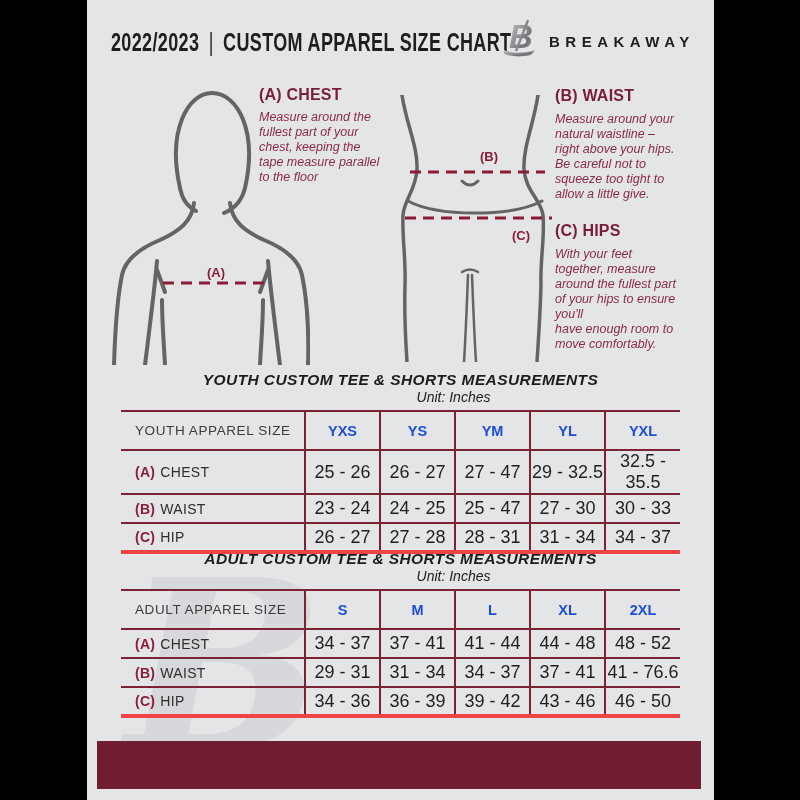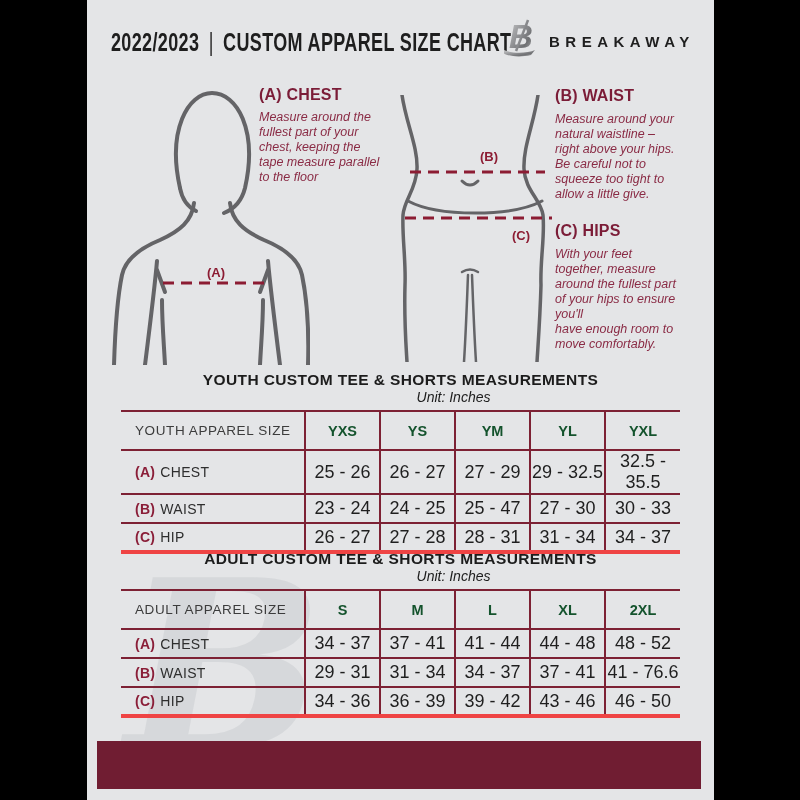--- a/index.html
+++ b/index.html
@@ -18,34 +18,34 @@
 
   
   .ins-h{position:absolute;font-size:16px;font-weight:bold;color:#7b1c37;letter-spacing:0.2px;}
   .ins-p{position:absolute;font-style:italic;font-size:12.5px;line-height:15px;
     color:#8a2b45;white-space:pre-line;}
 
   .fig{position:absolute;}
 
   
   .sec-title{position:absolute;left:0;width:627px;text-align:center;font-size:15.5px;
-    font-weight:bold;color:#1c1c1c;letter-spacing:0.4px;}
+    font-weight:bold;color:#1c1c1c;letter-spacing:0.4px;font-style:italic;}
   .sec-unit{position:absolute;left:0;width:733px;text-align:center;font-size:14px;
     font-style:italic;color:#1c1c1c;}
 
   
   .size-table{position:absolute;left:34px;width:559px;border-collapse:collapse;
     table-layout:fixed;z-index:1;}
   .size-table col.c0{width:184px;}
   .size-table tr{border-top:2px solid #7d2134;}
   .size-table thead tr{height:39px;}
   .size-table tbody tr{height:29px;}
   .size-table tbody tr:last-child{border-bottom:4px solid #ef4444;}
   .size-table th + th, .size-table td + td{border-left:2px solid #7d2134;}
-  .size-table th{font-weight:bold;font-size:14.5px;color:#14532d;text-align:center;padding:0;}
+  .size-table th{font-weight:bold;font-size:14.5px;color:#1d4ed8;text-align:center;padding:0;}
   .size-table th.lbl{font-weight:normal;font-size:13.5px;color:#3c3c3c;text-align:left;
     padding-left:14px;letter-spacing:0.6px;}
   .size-table td{font-size:18px;color:#1f1f1f;text-align:center;padding:0;}
   .size-table td.lbl{text-align:left;padding-left:14px;font-size:14px;color:#2e2e2e;letter-spacing:0.3px;}
   .size-table td.lbl .pfx{font-weight:bold;color:#8a1e38;margin-right:5px;}
 
   .watermark{position:absolute;left:38px;top:548px;z-index:0;line-height:1;
     font-family:"DejaVu Serif",serif;font-style:italic;font-weight:bold;font-size:235px;
     color:rgba(100,105,115,0.10);}
 
@@ -162,21 +162,21 @@
           <th>YXL</th>
         </tr>
       </thead>
       <tbody>
         <tr>
           <td class="lbl">
             <span class="pfx">(A)</span><span>CHEST</span>
           </td>
           <td>25 - 26</td>
           <td>26 - 27</td>
-          <td>27 - 29</td>
+          <td>27 - 47</td>
           <td>29 - 32.5</td>
           <td>32.5 - 35.5</td>
         </tr>
         <tr>
           <td class="lbl">
             <span class="pfx">(B)</span><span>WAIST</span>
           </td>
           <td>23 - 24</td>
           <td>24 - 25</td>
           <td>25 - 47</td>

